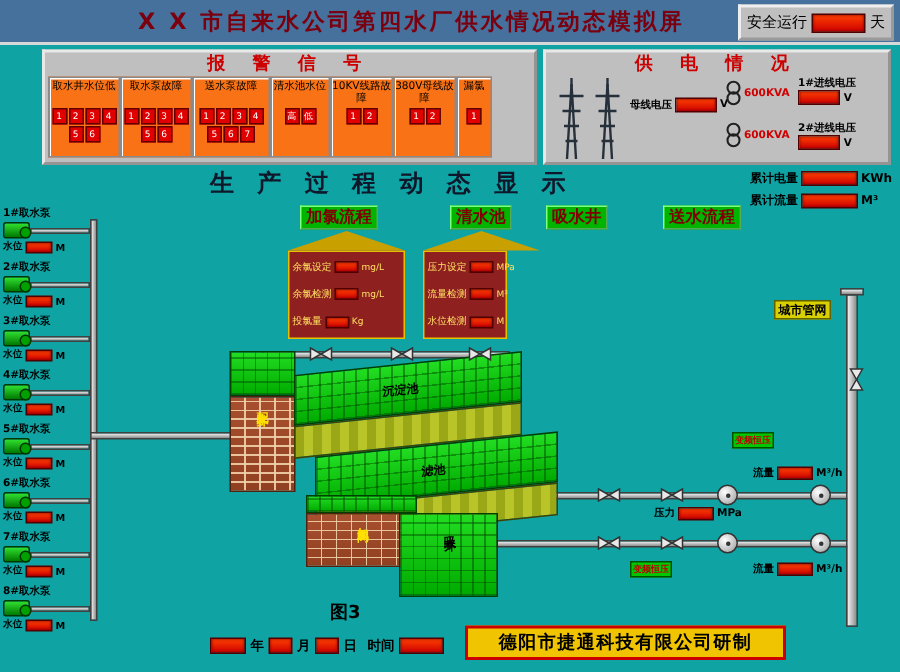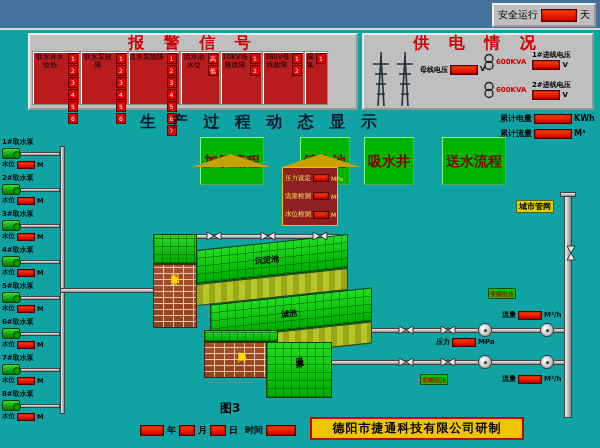--- a/index.html
+++ b/index.html
@@ -6,43 +6,43 @@
 html,body{width:600px;height:448px;overflow:hidden}
 body{font-family:"DejaVu Sans",sans-serif;background:#0FA3A3;position:relative}
 .abs{position:absolute}
 .led{display:inline-block;height:10px;background:linear-gradient(#FF4000,#CC0000);border:1px solid #500000;box-shadow:inset 0 0 2px #700000;vertical-align:middle}
 
 .title-bar{background:#46719C;border-bottom:2px solid #D8D8D8;display:flex;align-items:center}
 .title-text{color:#7A0010;font-size:15px;font-weight:bold;letter-spacing:2px;padding-left:92px;white-space:nowrap}
 .safe-run{position:absolute;right:4px;top:3px;height:24px;background:#BFBFBF;border:2px outset #EEE;display:flex;align-items:center;gap:3px;padding:0 4px;font-size:10px;font-weight:normal;color:#000}
 
 .panel{background:#BFBFBF;border:2px outset #E8E8E8;z-index:3}
-.panel-title{color:#CC0000;font-size:16px;font-weight:bold;text-align:center;letter-spacing:7px;height:15px;line-height:15px}
+.panel-title{color:#CC0000;font-size:12px;font-weight:bold;text-align:center;letter-spacing:7px;height:15px;line-height:15px}
 
 .alarm-groups{display:flex;height:54px;margin:1px 2px}
-.alarm-group{border:1px solid #8A8A8A;box-shadow:inset 1px 1px 0 #FFF;display:flex;flex-direction:row;background:#b91c1c}
+.alarm-group{border:1px solid #8A8A8A;box-shadow:inset 1px 1px 0 #FFF;display:flex;flex-direction:column;background:#f97316}
 .alarm-group:nth-child(1),.alarm-group:nth-child(2){width:48px}
 .alarm-group:nth-child(3){width:52px}
 .alarm-group:nth-child(4){width:40px}
 .alarm-group:nth-child(5),.alarm-group:nth-child(6){width:42px}
 .alarm-group:nth-child(7){width:24px}
 .alarm-group:nth-child(8){width:28px}
 .alarm-label{font-size:7px;line-height:1.15;text-align:center;padding-top:1px;height:19px;color:#000;overflow:hidden}
 .alarm-indicators{flex:1;display:flex;flex-wrap:wrap;justify-content:center;align-content:flex-start;gap:1px;padding:1px}
 .alarm-block{width:10px;height:11px;background:#E00000;border:1px solid #600000;color:#FFF;font-size:6px;line-height:9px;text-align:center}
 
 .pp-group{position:absolute;display:flex;align-items:flex-start;gap:2px;font-size:7px;font-weight:bold;color:#000}
 .pp-in{position:absolute;font-size:7px;font-weight:bold;color:#000;line-height:10px}
 .kva{color:#D00000;font-size:7px;font-weight:bold}
 .xfmr{position:absolute;display:flex;align-items:center;gap:2px}
 
 .total-row{position:absolute;display:flex;align-items:center;gap:2px;font-size:8px;font-weight:bold;color:#000;z-index:4}
 .disp{position:absolute;display:flex;align-items:center;gap:2px;font-size:7px;font-weight:bold;color:#000;z-index:7}
 .proc-title{position:absolute;font-size:16px;font-weight:bold;color:#0f172a;letter-spacing:5px;text-align:left;z-index:4}
-.stage{position:absolute;background:#00B400;border:1px outset #80FF80;color:#800000;font-size:14px;font-weight:bold;padding:16px 3px;line-height:14px;z-index:4;white-space:nowrap}
+.stage{position:absolute;background:#00B400;border:1px outset #80FF80;color:#800000;font-size:11px;font-weight:bold;padding:0 3px;line-height:14px;z-index:4;white-space:nowrap}
 
 .house{position:absolute;z-index:5}
 .roof{width:0;height:0;border-left:39px solid transparent;border-right:39px solid transparent;border-bottom:13px solid #C8A000}
 .house-body{background:#8F2020;border:1px solid #E8C000;height:59px;display:flex;flex-direction:column;justify-content:space-around;padding:1px 2px}
 .h-row{display:flex;align-items:center;gap:2px}
 .h-label{color:#FFE060;font-size:6.5px;white-space:nowrap}
 .h-led{width:16px;height:8px;flex:0 0 auto}
 .h-unit{color:#FFE060;font-size:6px}
 
 .grid-green{background-image:repeating-linear-gradient(90deg,rgba(0,70,0,.45) 0 1px,transparent 1px 8px),repeating-linear-gradient(0deg,rgba(0,70,0,.45) 0 1px,transparent 1px 8px),linear-gradient(#22DD22,#00AA00);position:relative}
@@ -70,20 +70,21 @@
 .led-level{width:18px;height:8px}
 
 .fig-label{position:absolute;font-size:12px;font-weight:bold;color:#000;z-index:4}
 .date-row{position:absolute;display:flex;align-items:center;gap:3px;font-size:9px;font-weight:bold;color:#000;z-index:4}
 .company{position:absolute;background:#F0C400;border:2px solid #CC0000;color:#000;font-size:12px;font-weight:bold;text-align:center;line-height:19px;letter-spacing:1px;z-index:8}
 </style>
 </head>
 <body>
 
 <div class="abs title-bar" style="left:0;top:0;width:600px;height:30px;">
+  <div class="title-text">X X 市自来水公司第四水厂供水情况动态模拟屏</div>
   <div class="safe-run">
     <span>安全运行</span>
     <span class="led" style="width:36px;height:13px"></span>
     <span>天</span>
   </div>
 </div>
 
 <div class="abs panel" style="left:28px;top:33px;width:330px;height:77px">
   <div class="panel-title">报 警 信 号</div>
   <div class="alarm-groups" id="alarm-groups">
@@ -210,20 +211,37 @@
 </div>
 
 <div class="proc-title" style="left:140px;top:112px;width:356px">生 产 过 程 动 态 显 示</div>
 <div class="stage" style="left:200px;top:137px">加氯流程</div>
 <div class="stage" style="left:300px;top:137px">清水池</div>
 <div class="stage" style="left:364px;top:137px">吸水井</div>
 <div class="stage" style="left:442px;top:137px">送水流程</div>
 
 <div class="house" style="left:192px;top:154px;width:78px">
   <div class="roof"></div>
+  <div class="house-body">
+    <div class="h-row">
+      <span class="h-label">余氯设定</span>
+      <span class="led h-led"></span>
+      <span class="h-unit">mg/L</span>
+    </div>
+    <div class="h-row">
+      <span class="h-label">余氯检测</span>
+      <span class="led h-led"></span>
+      <span class="h-unit">mg/L</span>
+    </div>
+    <div class="h-row">
+      <span class="h-label">投氯量</span>
+      <span class="led h-led"></span>
+      <span class="h-unit">Kg</span>
+    </div>
+  </div>
 </div>
 <div class="house" style="left:282px;top:154px;width:56px">
   <div class="roof"></div>
   <div class="house-body">
     <div class="h-row">
       <span class="h-label">压力设定</span>
       <span class="led h-led"></span>
       <span class="h-unit">MPa</span>
     </div>
     <div class="h-row">

